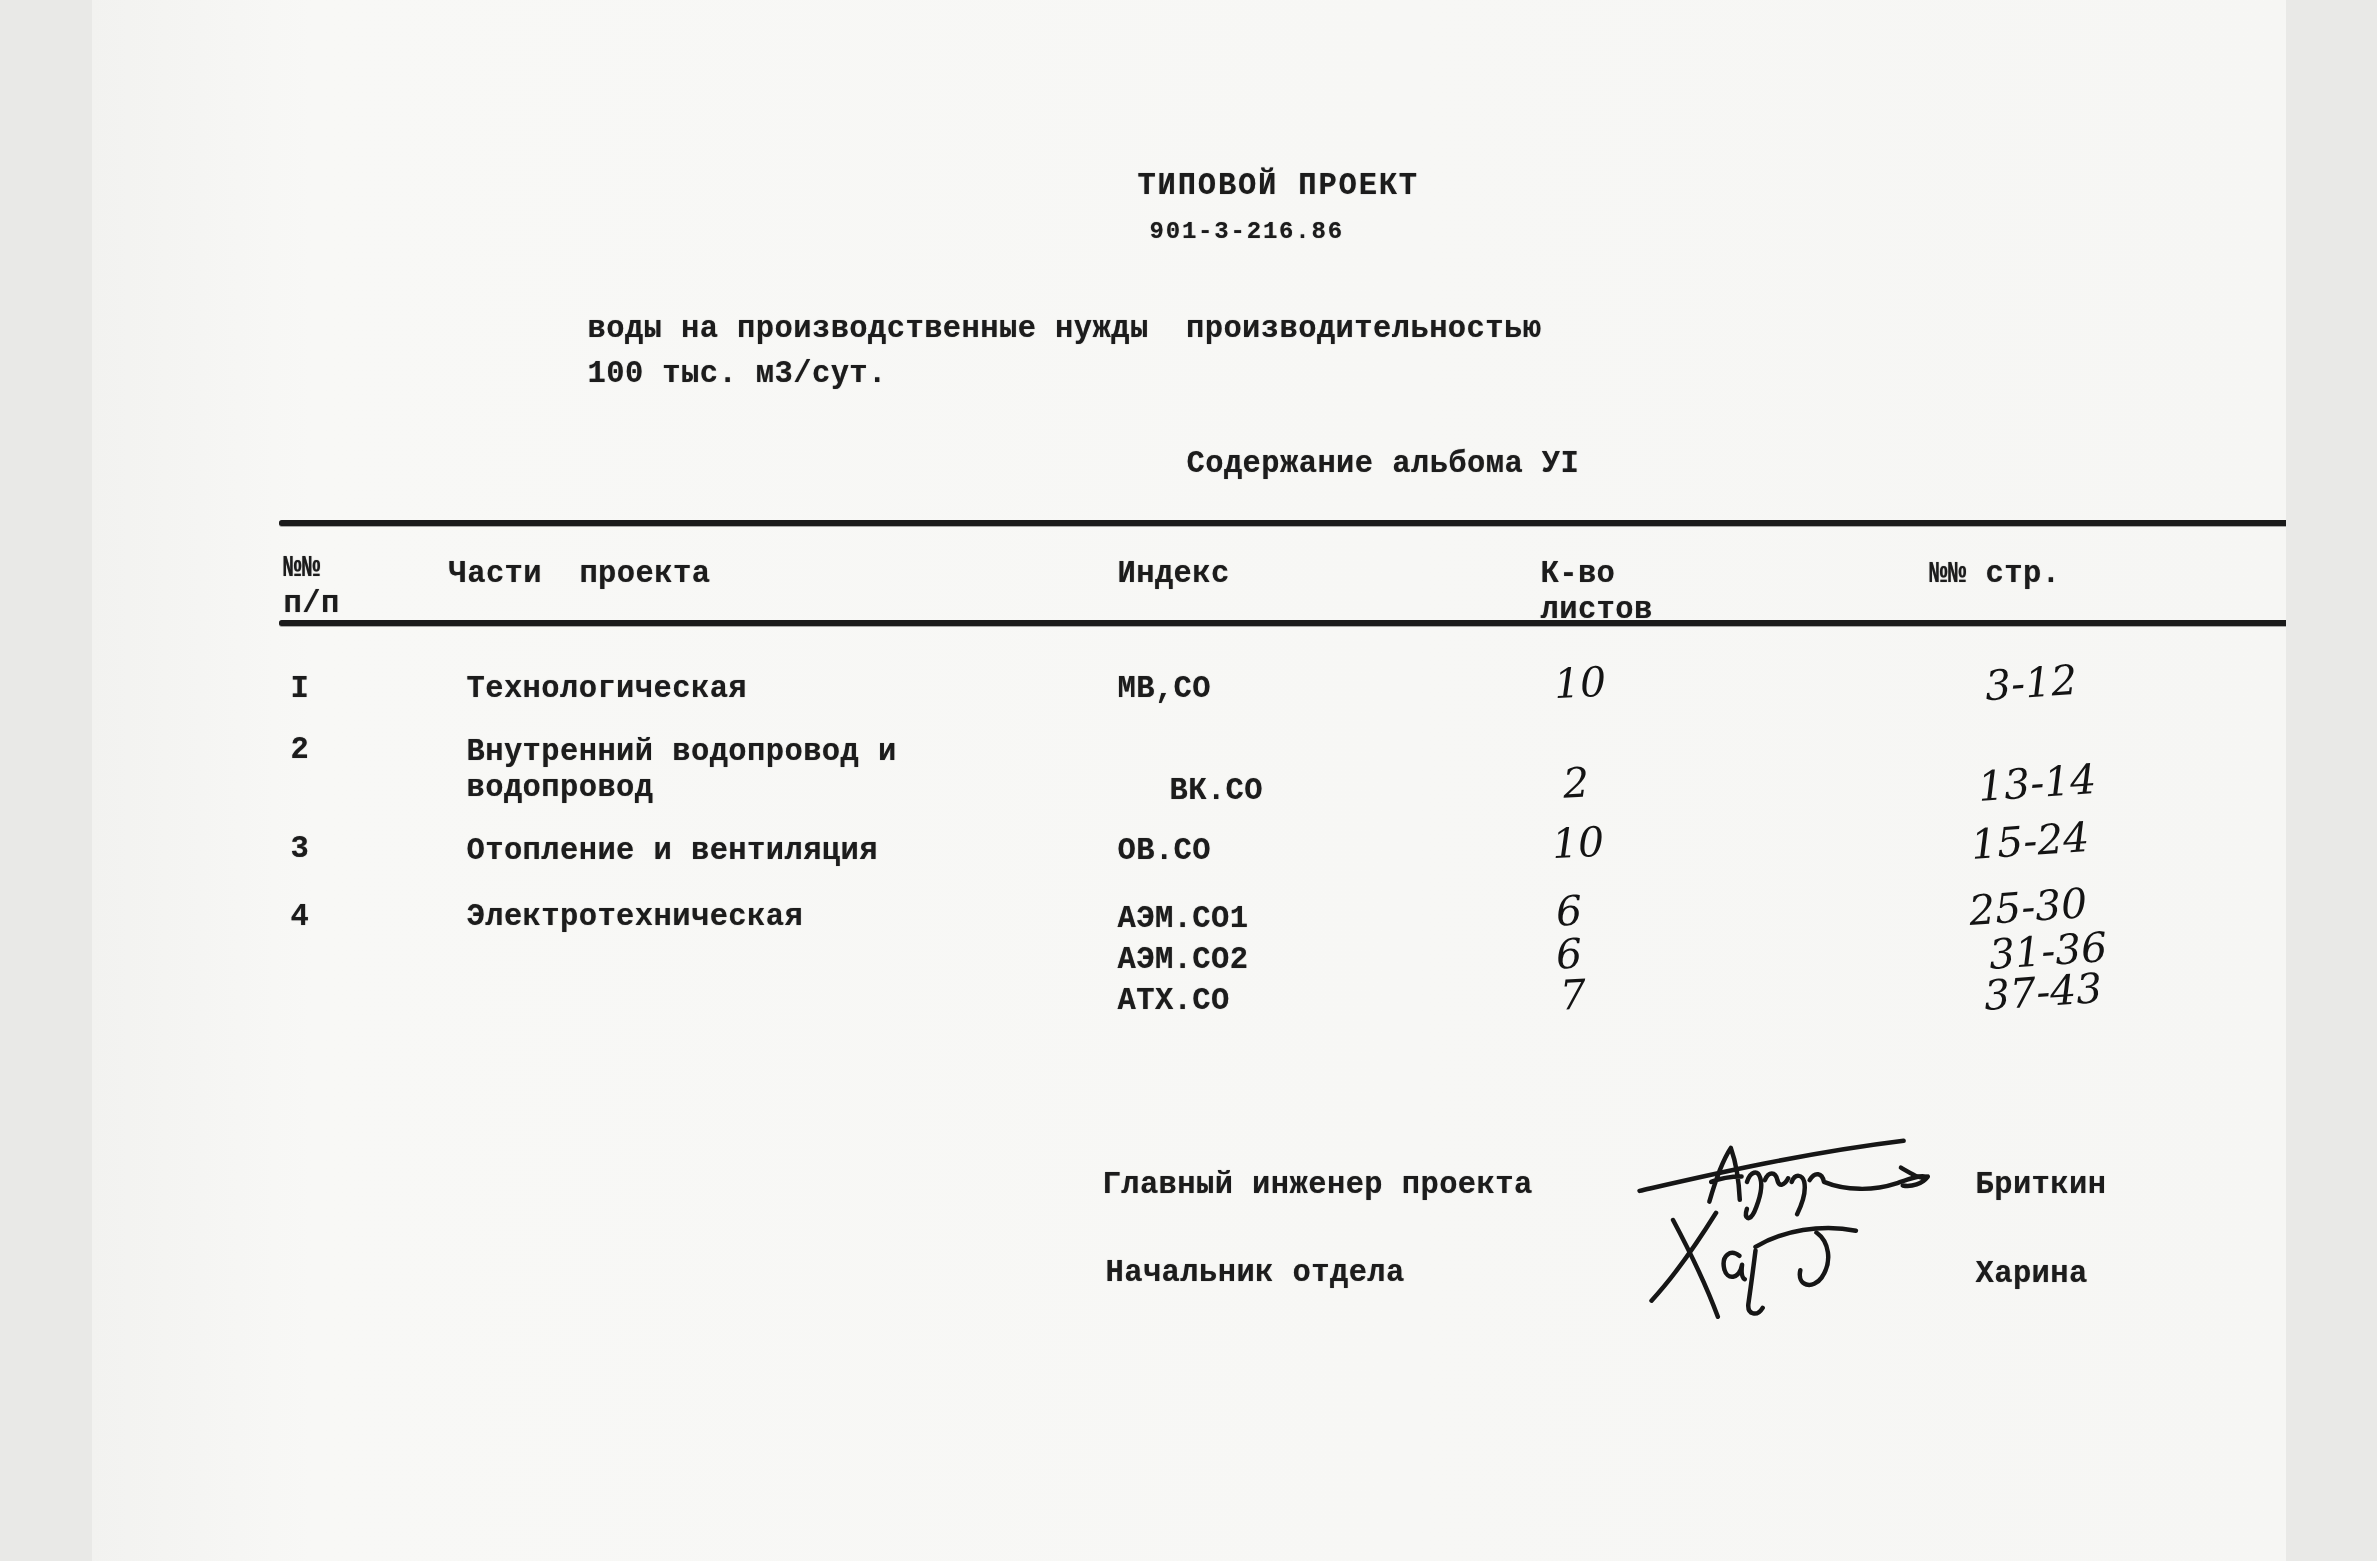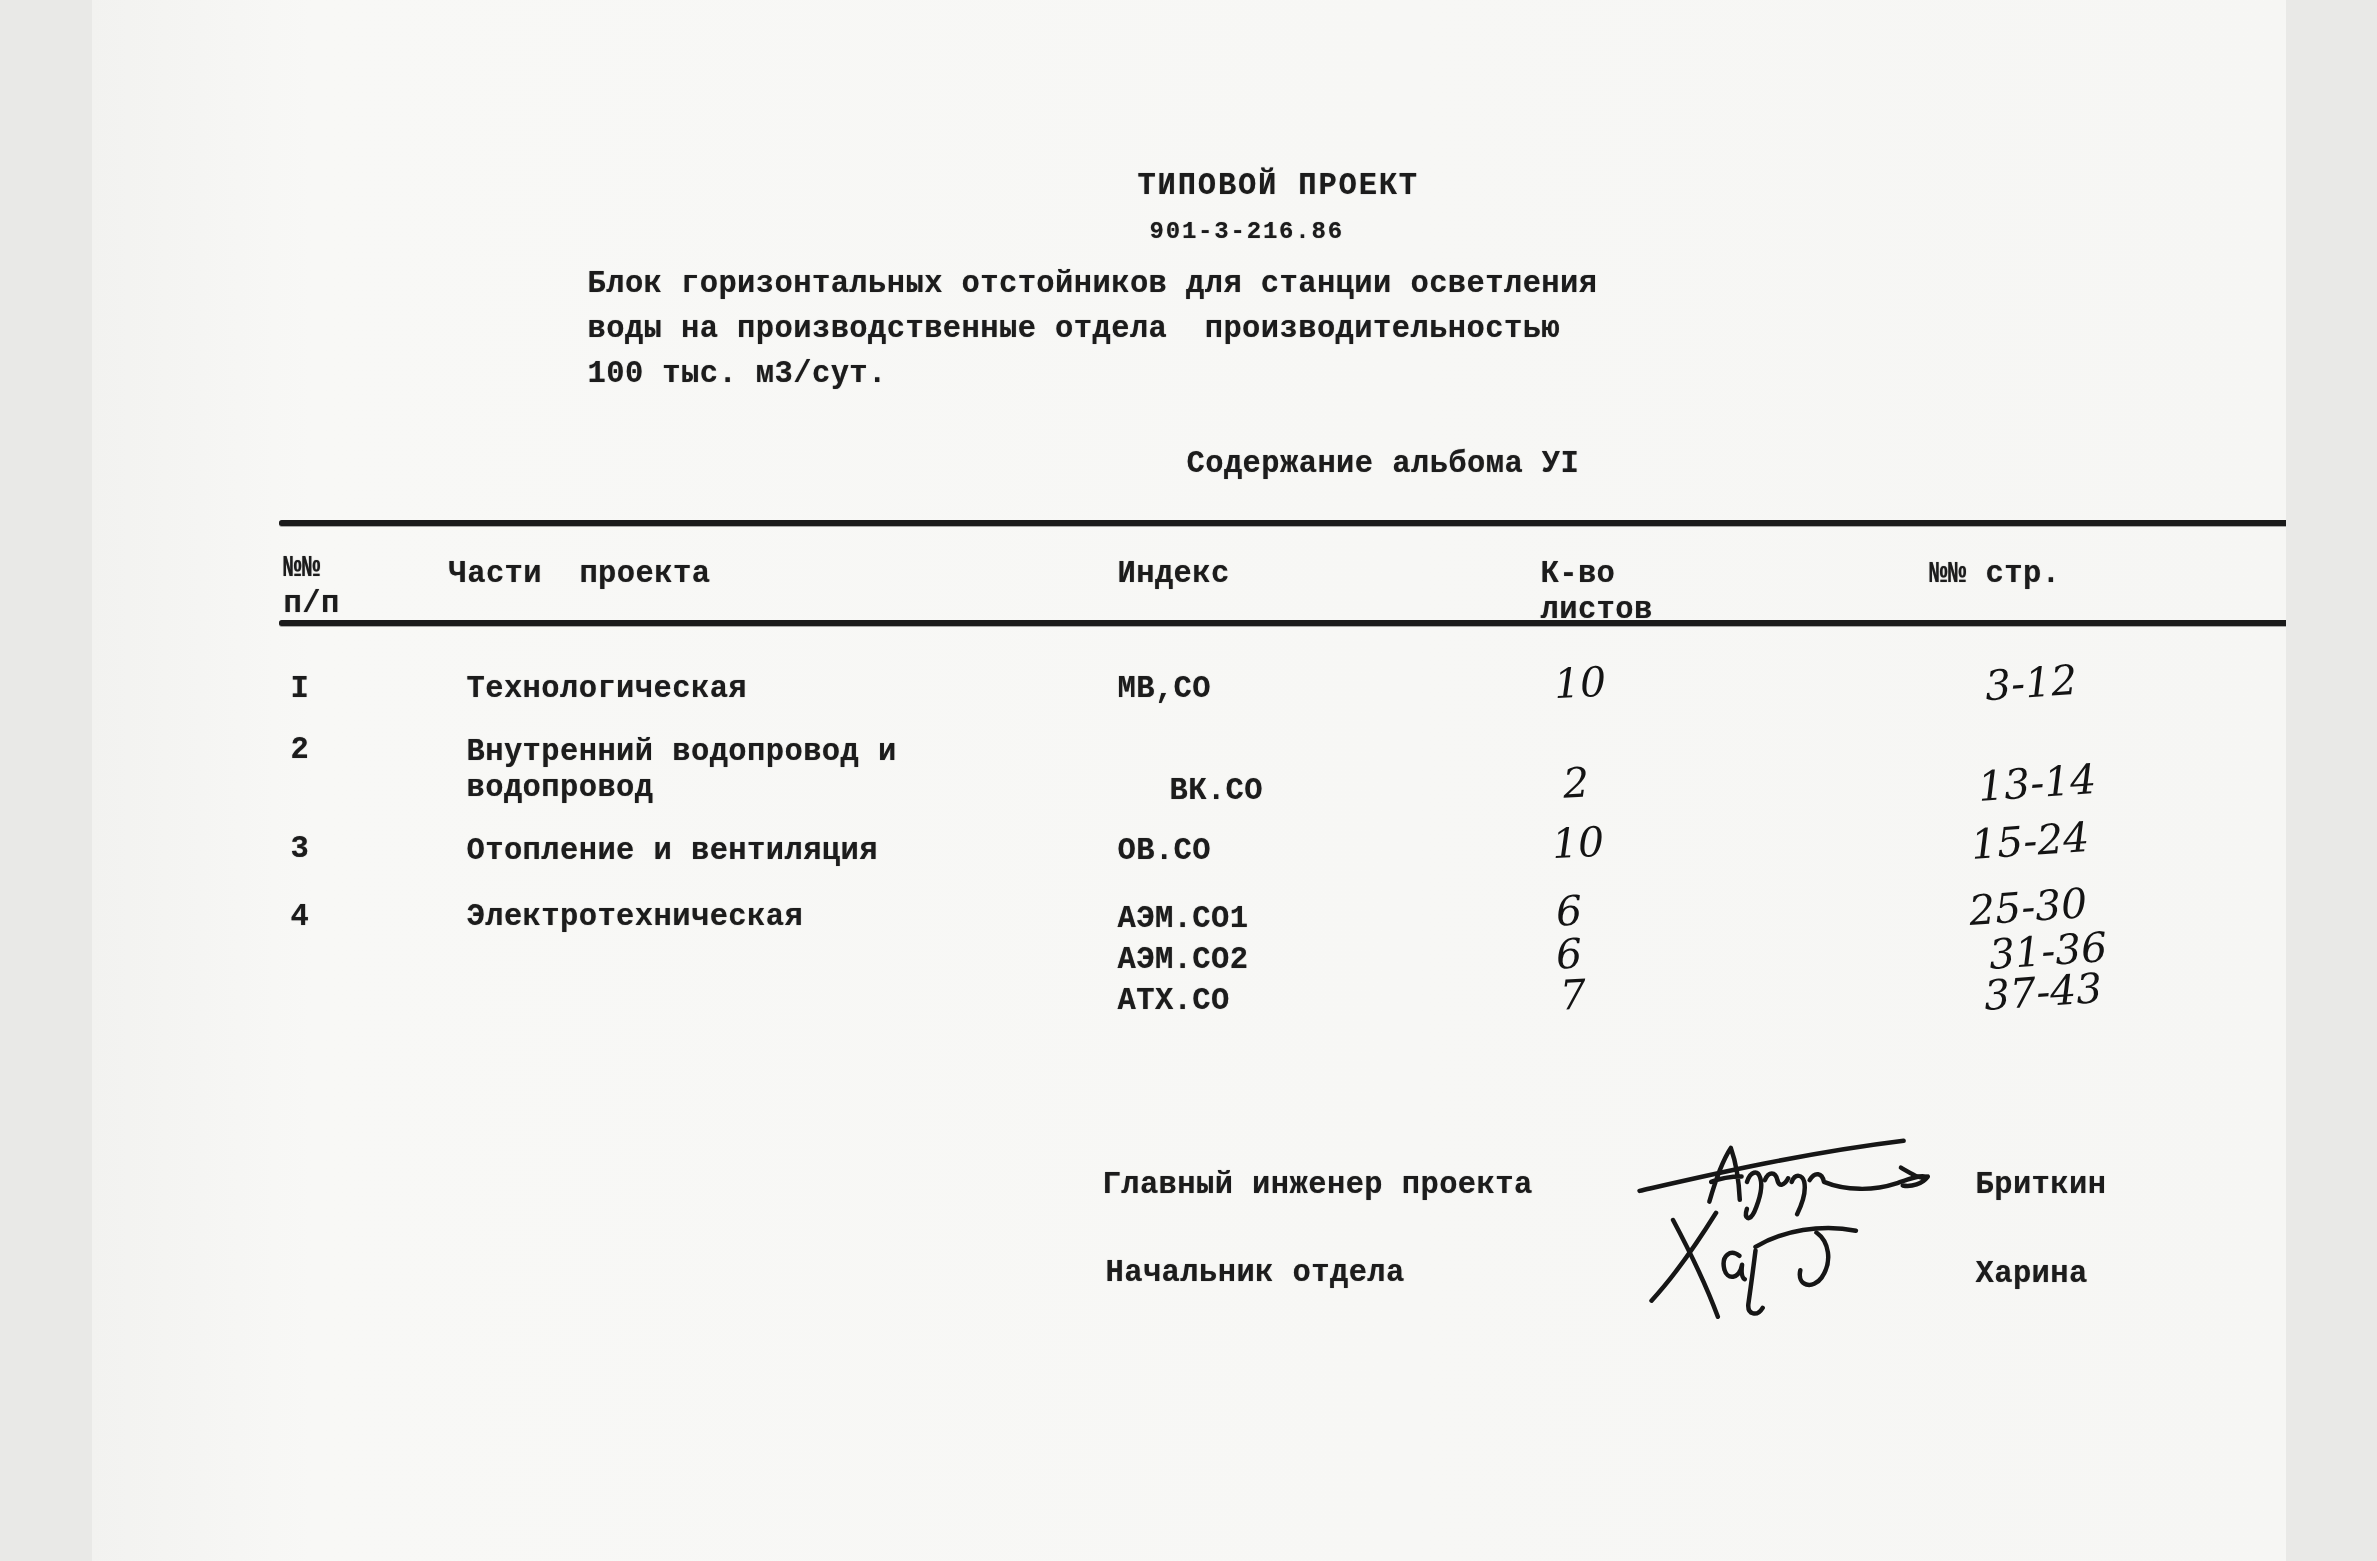--- a/index.html
+++ b/index.html
@@ -51,22 +51,21 @@
   }
 </style>
 </head>
 <body>
 
 <div id="page">
 
   <div class="t" style="left:1046px; top:169px; letter-spacing:1.8px;">ТИПОВОЙ ПРОЕКТ</div>
   <div class="t big" style="left:1058px; top:218px;">901-3-216.86</div>
 
-  <div class="t" style="left:496px; top:267px;">Блок горизонтальных отстойников для станции осветления</div>
-  <div class="t" style="left:496px; top:312px;">воды на производственные отдела  производительностью</div>
+  <div class="t" style="left:496px; top:312px;">воды на производственные нужды  производительностью</div>
   <div class="t" style="left:496px; top:357px;">100 тыс. м3/сут.</div>
 
   <div class="t" style="left:1095px; top:447px;">Содержание альбома УI</div>
 
   <div class="rule" style="top:520px;"></div>
   <div class="rule" style="top:620px;"></div>
 
   <div class="t" style="left:192px; top:551px;">№№</div>
   <div class="t" style="left:192px; top:587px;">п/п</div>
   <div class="t" style="left:357px; top:557px;">Части  проекта</div>

